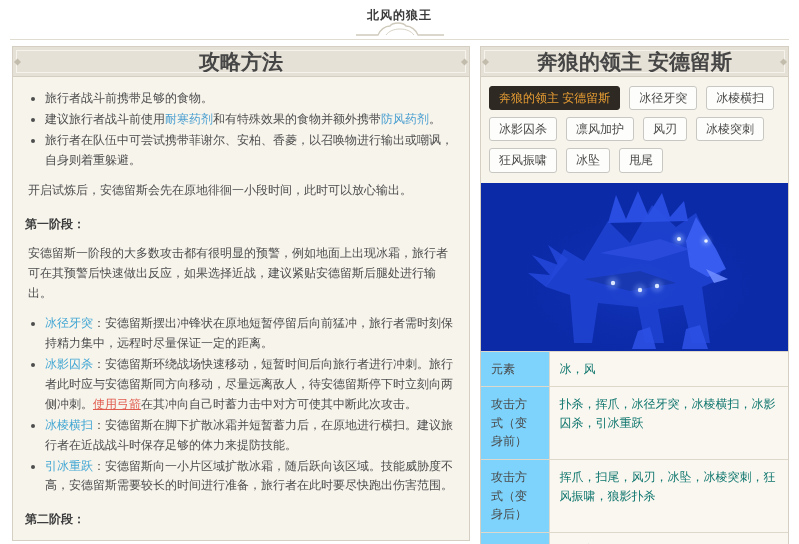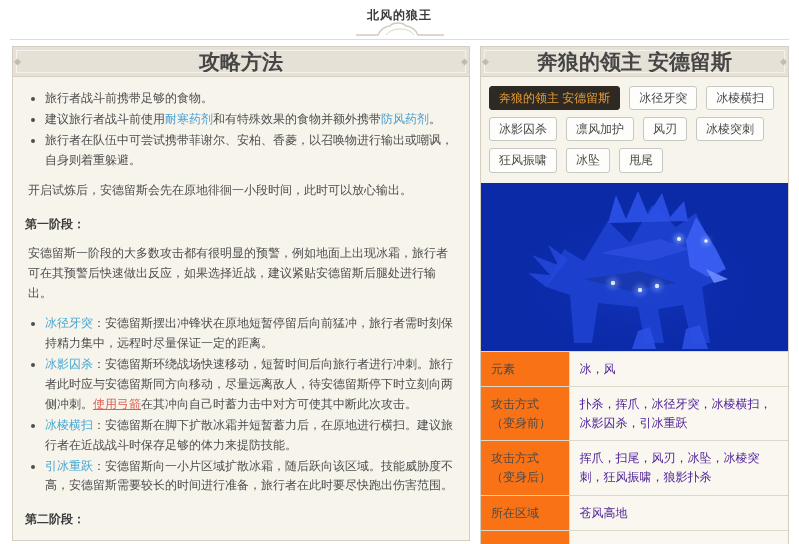--- a/index.html
+++ b/index.html
@@ -102,26 +102,26 @@
   .creature-image svg { display: block; width: 100%; height: 100%; }
 
   table.info-table { width: 100%; border-collapse: collapse; font-size: 12px; }
   table.info-table td {
     border-top: 1px solid #ddd8ca;
     padding: 8px 10px;
     vertical-align: top;
     line-height: 1.55;
   }
   td.cell-label {
-    width: 88px;
-    background: #f97316;
+    width: 68px;
+    background: #7dd3fc;
     color: #4a4a4a;
     border-right: 1px solid #ddd8ca;
   }
-  td.cell-value { background: #f9f7f0; color: #4c1d95; }
+  td.cell-value { background: #f9f7f0; color: #0f766e; }
 </style>
 </head>
 <body>
 
 <div class="page-title">北风的狼王</div>
 
 <div class="ornament-row">
   <div class="rule"></div>
   <span class="arch">
     <svg width="92" height="15" viewBox="0 0 92 15">

